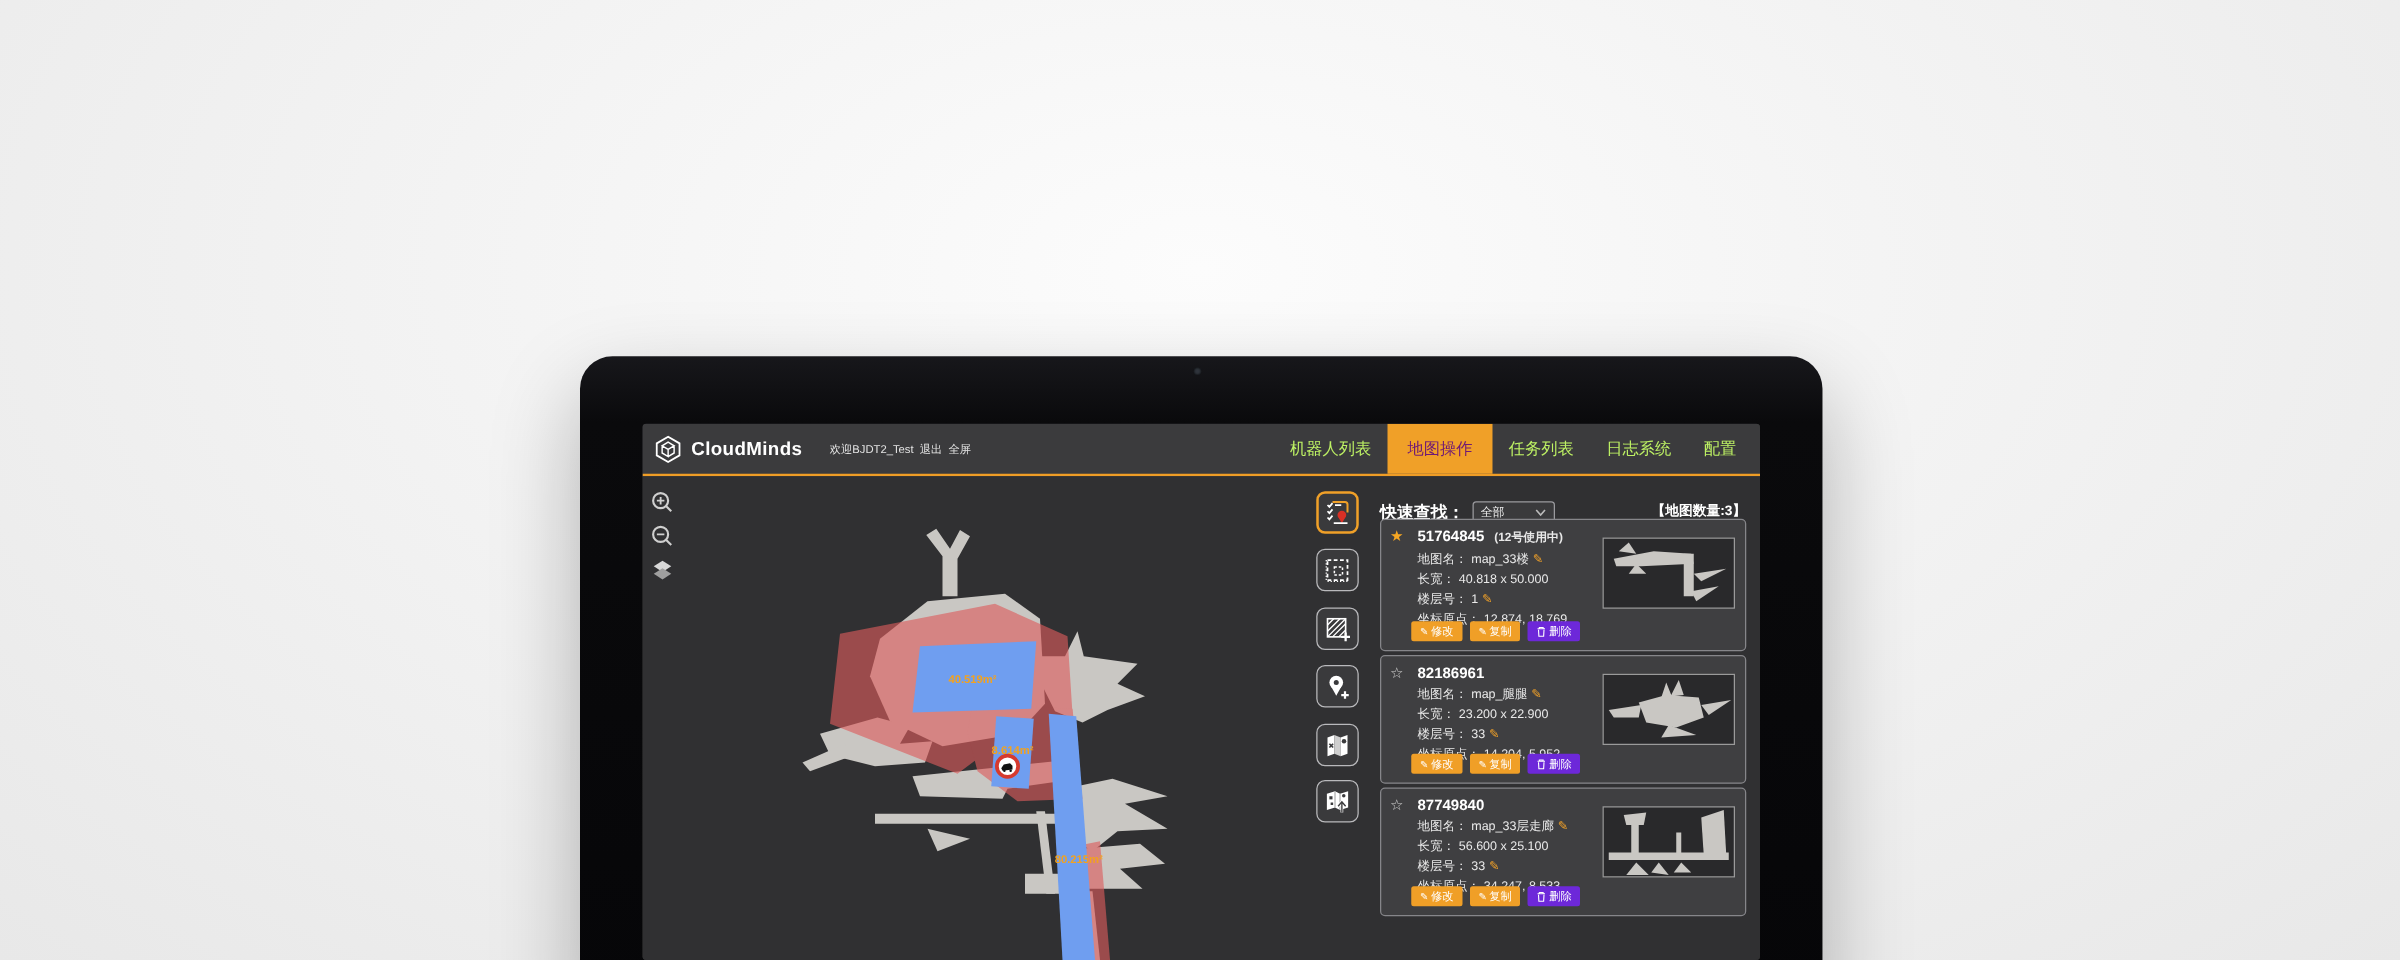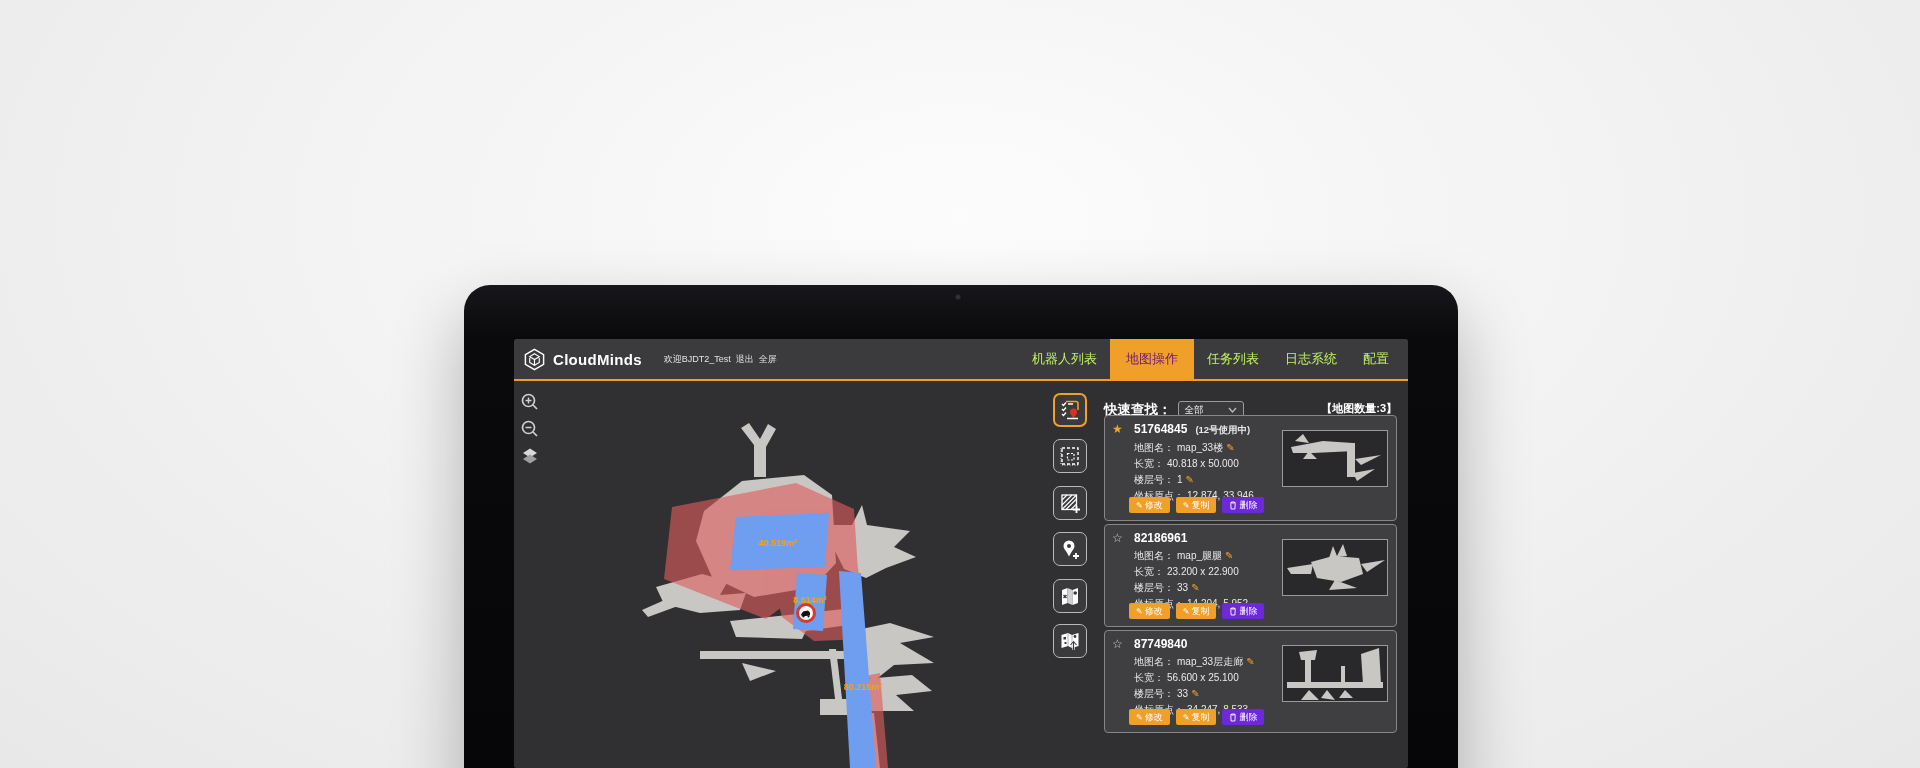--- a/index.html
+++ b/index.html
@@ -252,21 +252,21 @@
               <div class="row">
                 <span class="rl">地图名：</span><span class="rv">map_33楼</span><span class="pencil">✎</span>
               </div>
               <div class="row">
                 <span class="rl">长宽：</span><span class="rv">40.818 x 50.000</span>
               </div>
               <div class="row">
                 <span class="rl">楼层号：</span><span class="rv">1</span><span class="pencil">✎</span>
               </div>
               <div class="row">
-                <span class="rl">坐标原点：</span><span class="rv">12.874, 33.946</span>
+                <span class="rl">坐标原点：</span><span class="rv">12.874, 18.769</span>
               </div>
             </div>
             <div class="btns">
               <button class="btn orange">
                   <span class="bi">✎</span>
                   <span>修改</span>
                 </button>
               <button class="btn orange">
                   <span class="bi">✎</span>
                   <span>复制</span>

